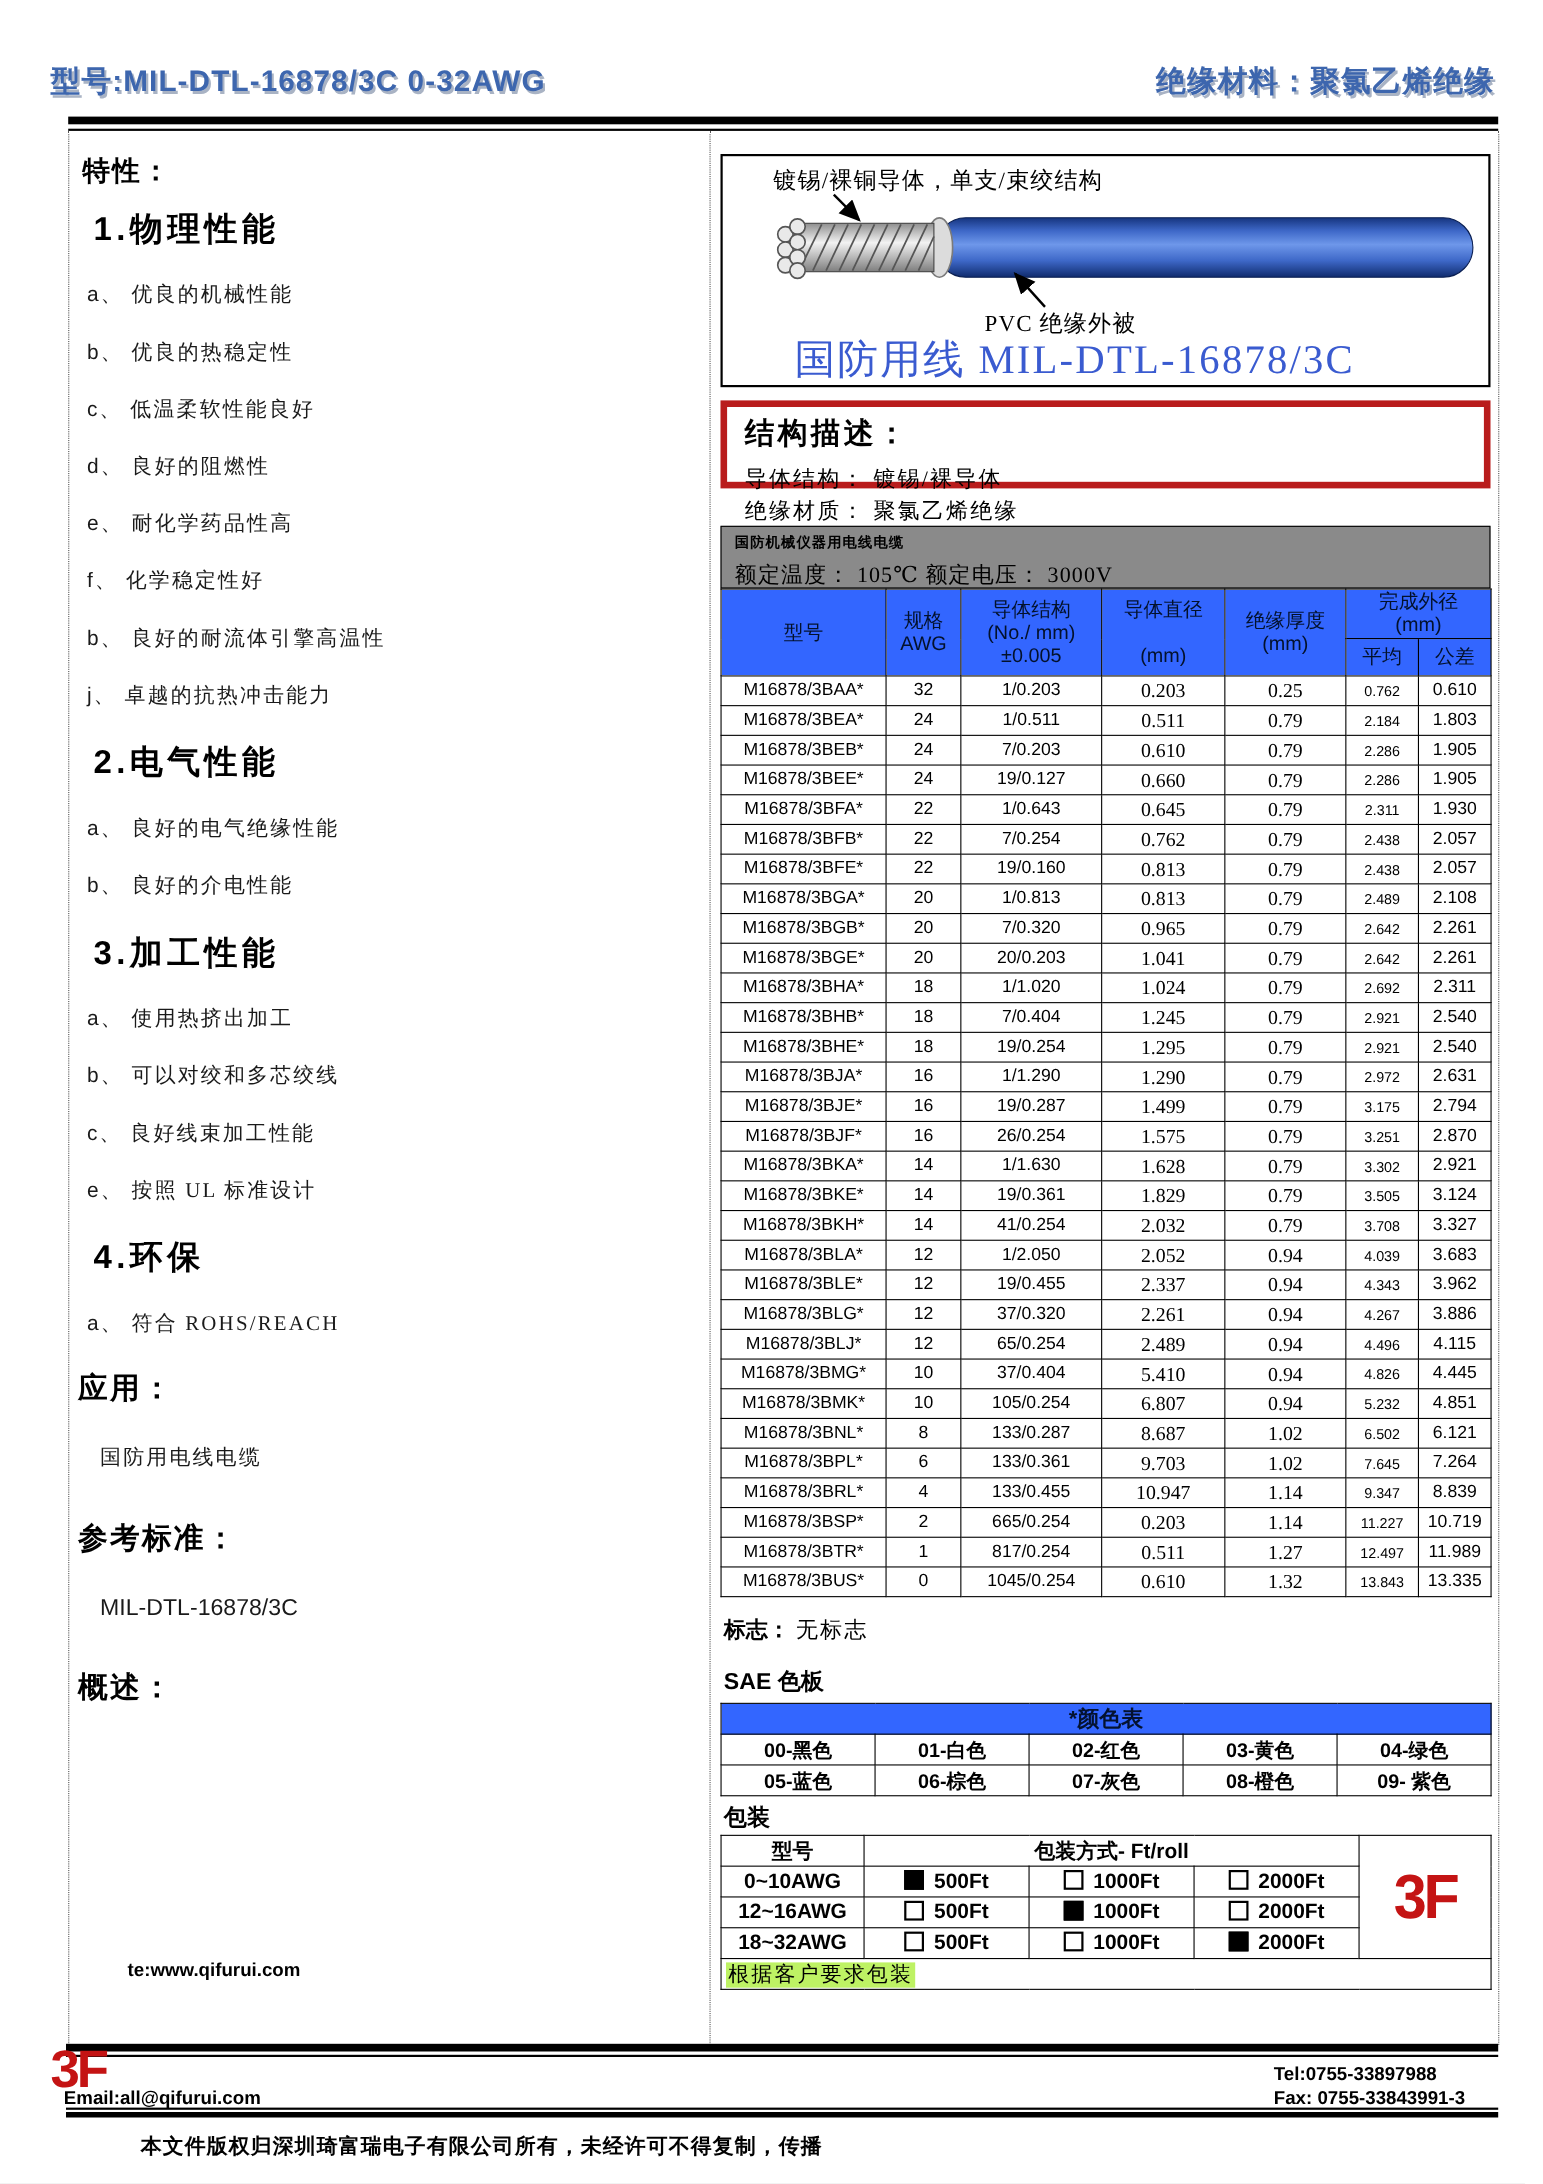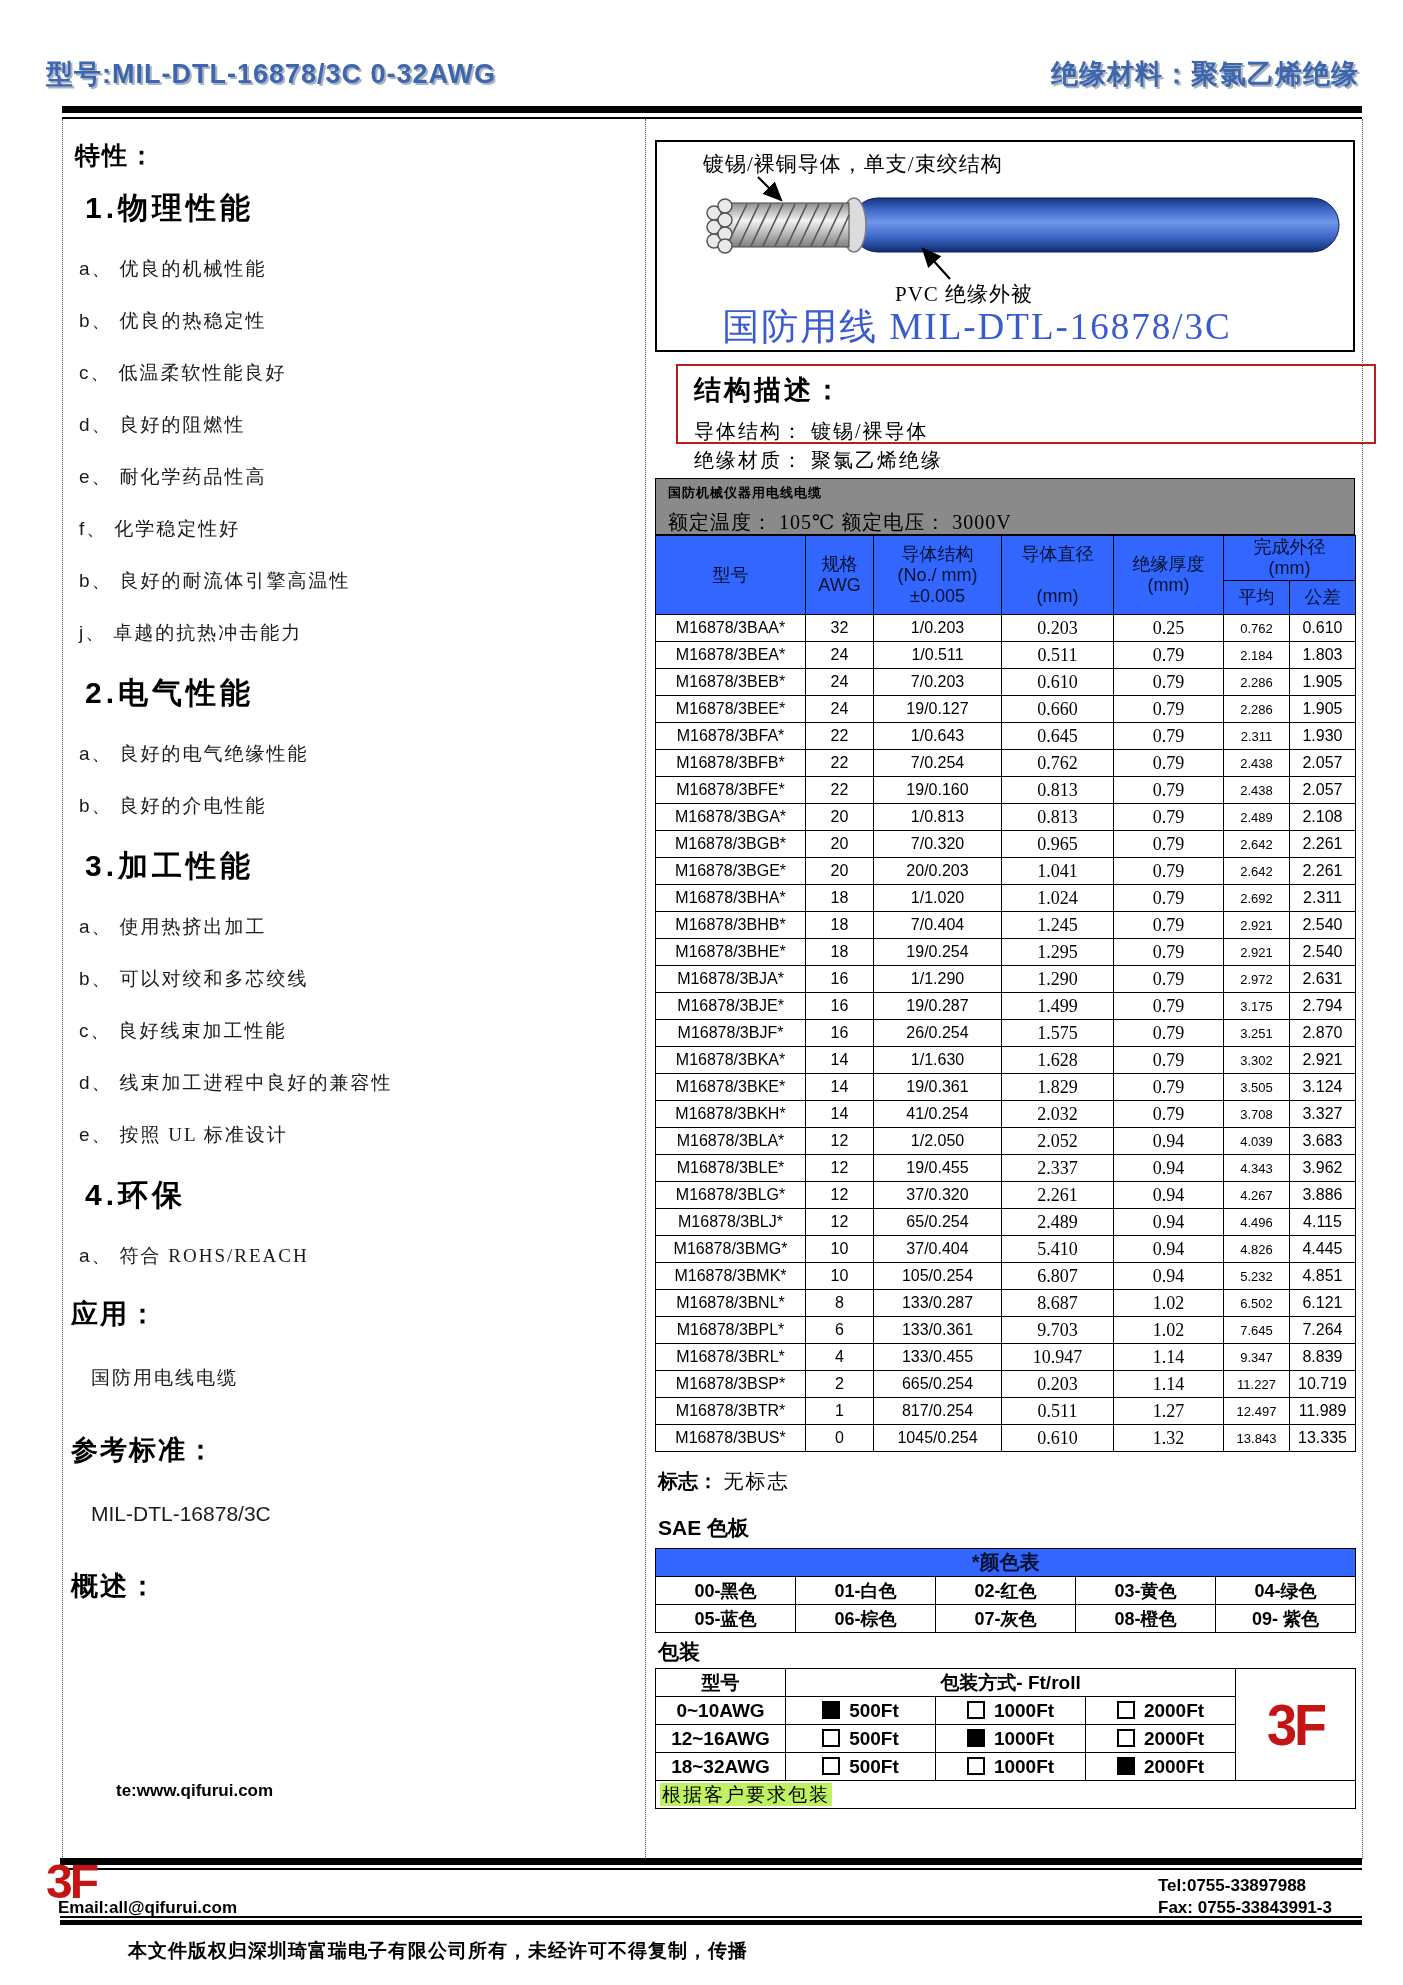--- a/index.html
+++ b/index.html
@@ -34,22 +34,22 @@
   .cond-label{position:absolute;left:46px;top:8px;font-size:21px;letter-spacing:1px;
               font-family:"Liberation Serif","DejaVu Serif",serif;}
   .pvc-label{position:absolute;left:238px;top:138px;font-size:21px;letter-spacing:1px;
               font-family:"Liberation Serif","DejaVu Serif",serif;}
   .prod-title{position:absolute;left:0;top:160px;width:100%;box-sizing:border-box;padding-right:56px;
               text-align:center;font-size:37px;color:#3a5bd0;letter-spacing:2px;
               font-family:"Liberation Serif","DejaVu Serif",serif;}
   .wire-svg{position:absolute;left:0;top:0;}
 
   
-  .struct-box{position:absolute;left:676px;top:364px;width:700px;height:80px;
-              border:2px solid #b91c1c;box-sizing:border-box;}
+  .struct-box{position:absolute;left:655px;top:364px;width:700px;height:80px;
+              border:6px solid #b91c1c;box-sizing:border-box;}
   .struct-h{position:absolute;left:16px;top:6px;font-size:27px;font-weight:bold;letter-spacing:3px;}
   .struct-l1{position:absolute;left:16px;top:52px;font-size:20px;letter-spacing:2px;
              font-family:"Liberation Serif","DejaVu Serif",serif;}
   .struct-l2{position:absolute;left:16px;top:81px;font-size:20px;letter-spacing:2px;
              font-family:"Liberation Serif","DejaVu Serif",serif;}
 
   
   .banner{position:absolute;left:655px;top:478px;width:700px;height:57px;background:#8a8a8a;
           border:1px solid #000;box-sizing:border-box;}
   .banner-t{position:absolute;left:12px;top:5px;font-size:13px;font-weight:bold;letter-spacing:1px;}
@@ -128,21 +128,20 @@
         <div class="sec-item"><span class="it-k">f、</span><span>化学稳定性好</span></div>
         <div class="sec-item"><span class="it-k">b、</span><span>良好的耐流体引擎高温性</span></div>
         <div class="sec-item"><span class="it-k">j、</span><span>卓越的抗热冲击能力</span></div>
         <div class="sec-h">2.电气性能</div>
         <div class="sec-item"><span class="it-k">a、</span><span>良好的电气绝缘性能</span></div>
         <div class="sec-item"><span class="it-k">b、</span><span>良好的介电性能</span></div>
         <div class="sec-h">3.加工性能</div>
         <div class="sec-item"><span class="it-k">a、</span><span>使用热挤出加工</span></div>
         <div class="sec-item"><span class="it-k">b、</span><span>可以对绞和多芯绞线</span></div>
         <div class="sec-item"><span class="it-k">c、</span><span>良好线束加工性能</span></div>
-        <div class="sec-item"><span class="it-k">d、</span><span>线束加工进程中良好的兼容性</span></div>
         <div class="sec-item"><span class="it-k">e、</span><span>按照 UL 标准设计</span></div>
         <div class="sec-h">4.环保</div>
         <div class="sec-item"><span class="it-k">a、</span><span>符合 ROHS/REACH</span></div>
         <div class="extra-h" style="margin-top: 26px;">应用：</div>
         <div class="extra-item">国防用电线电缆</div>
         <div class="extra-h">参考标准：</div>
         <div class="extra-item latin">MIL-DTL-16878/3C</div>
         <div class="extra-h">概述：</div>
       </div>
   </div>

